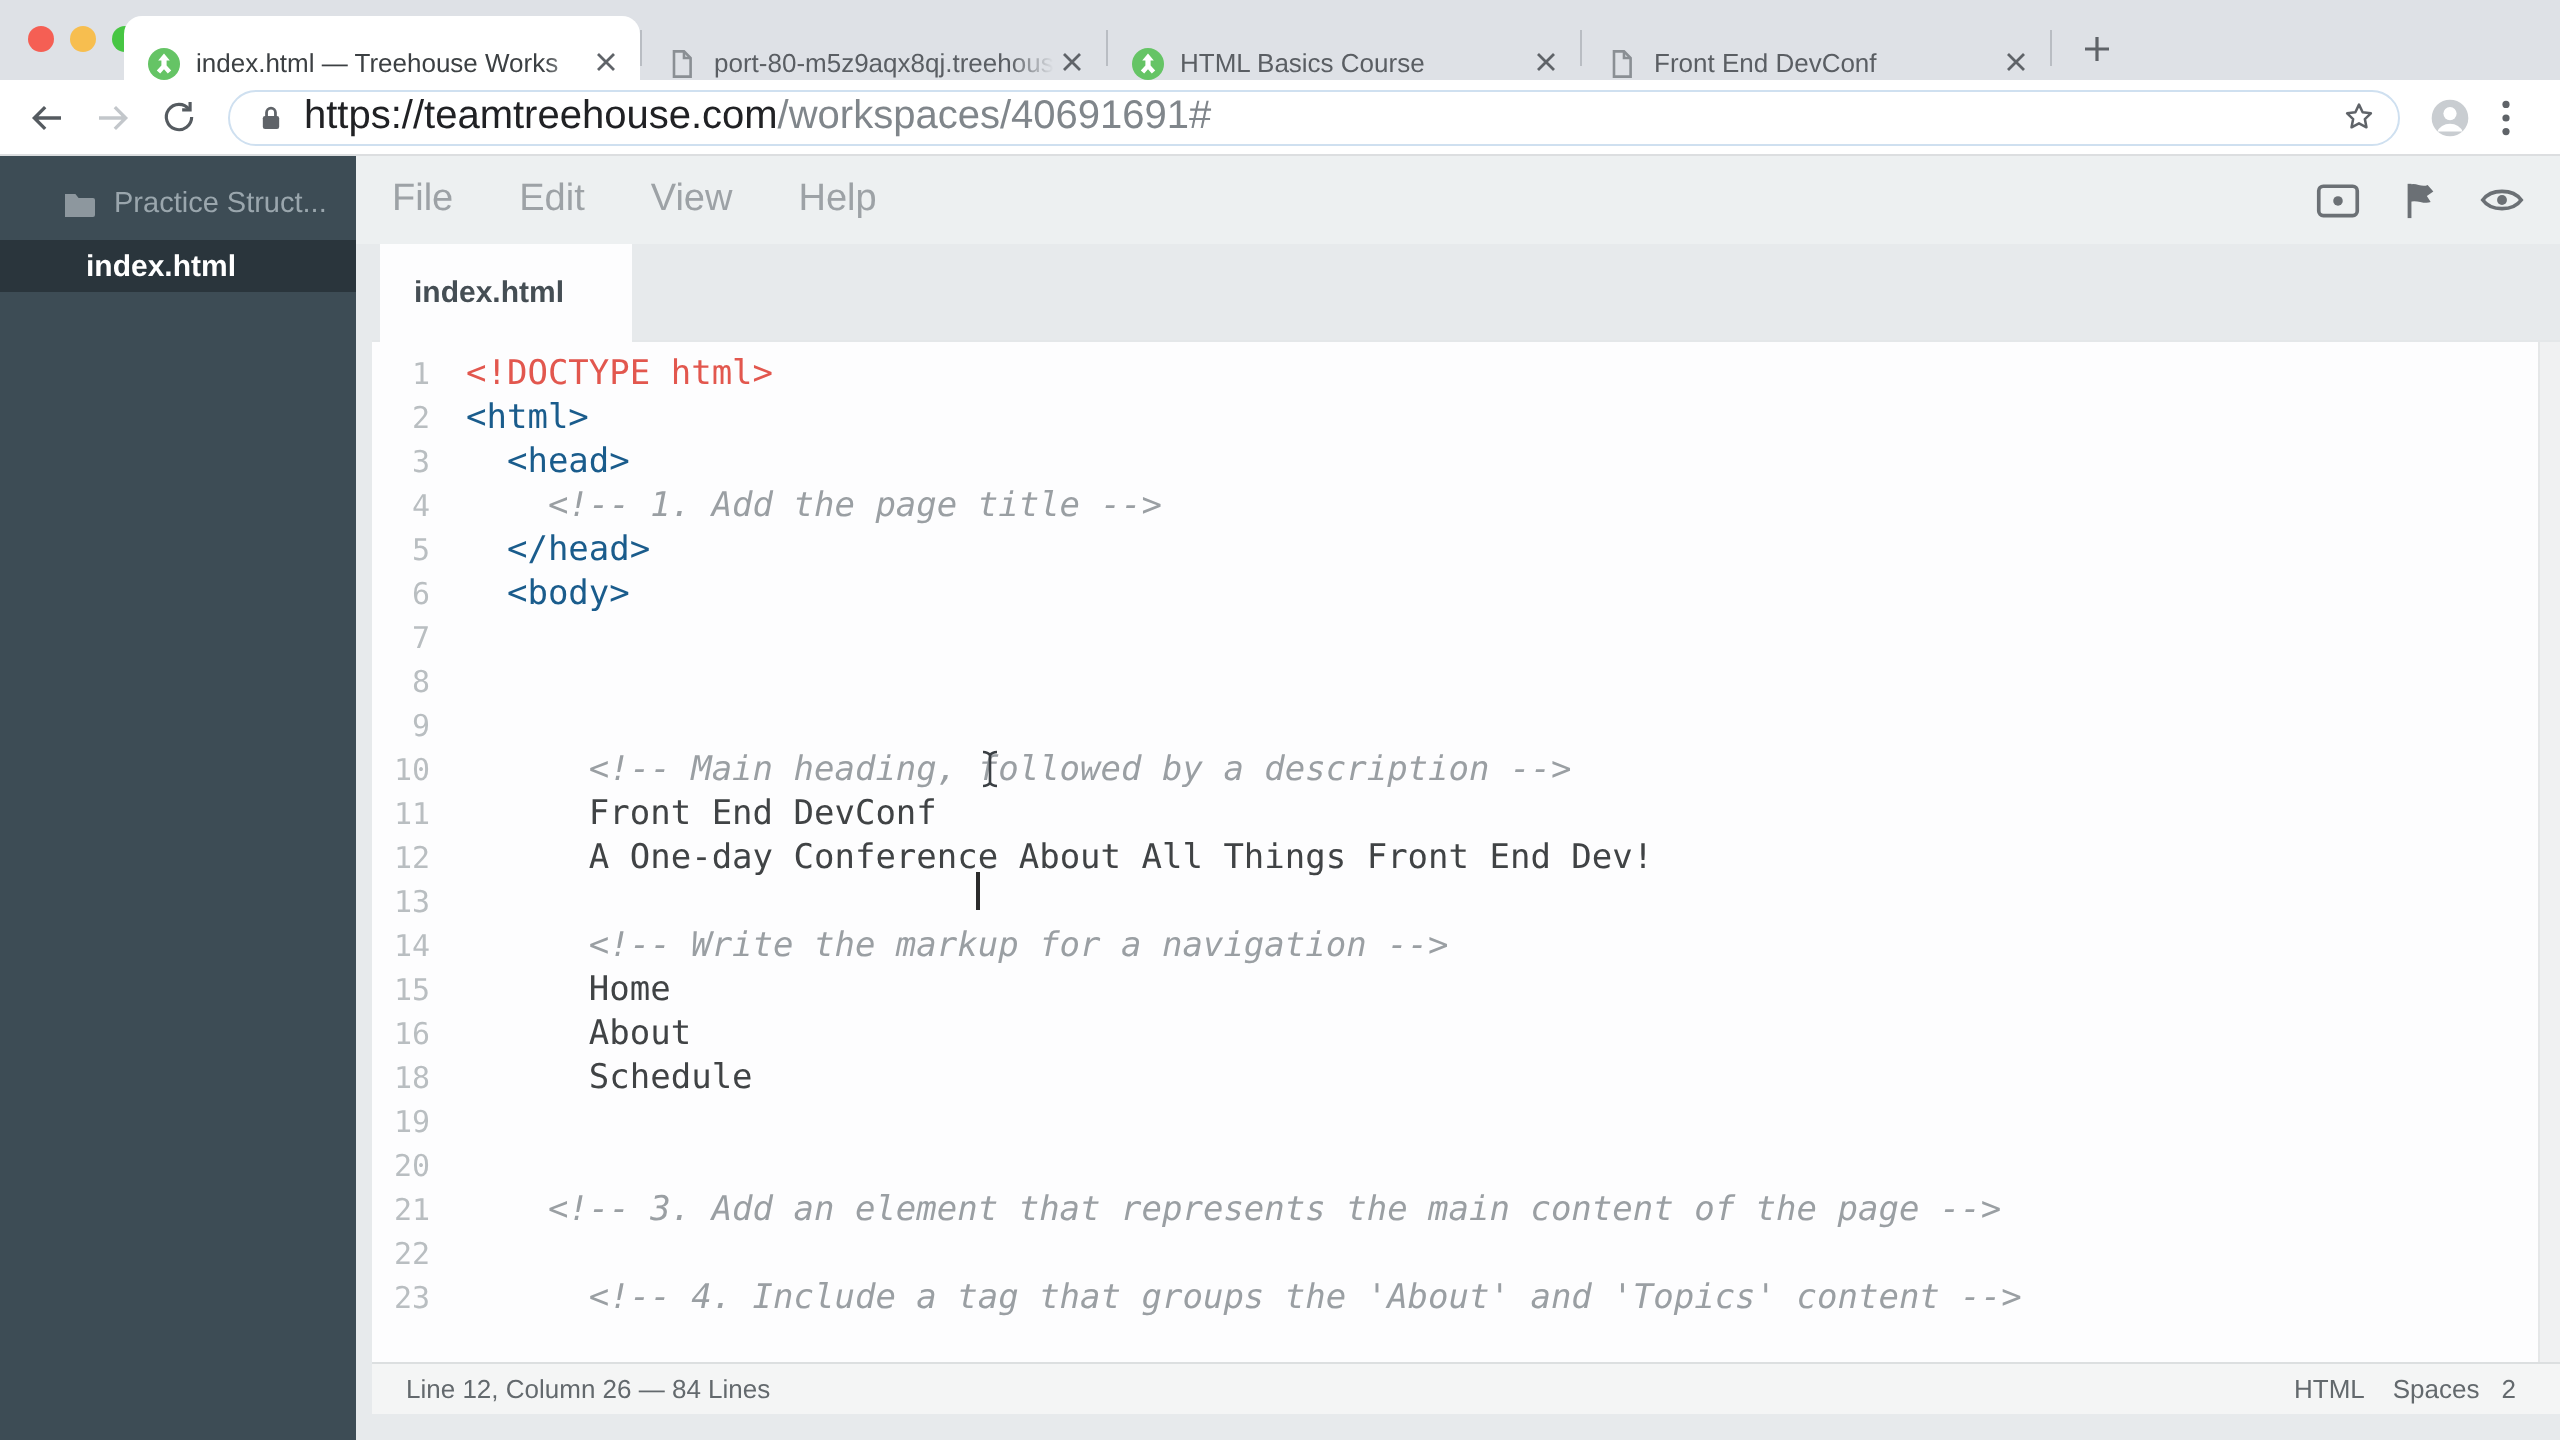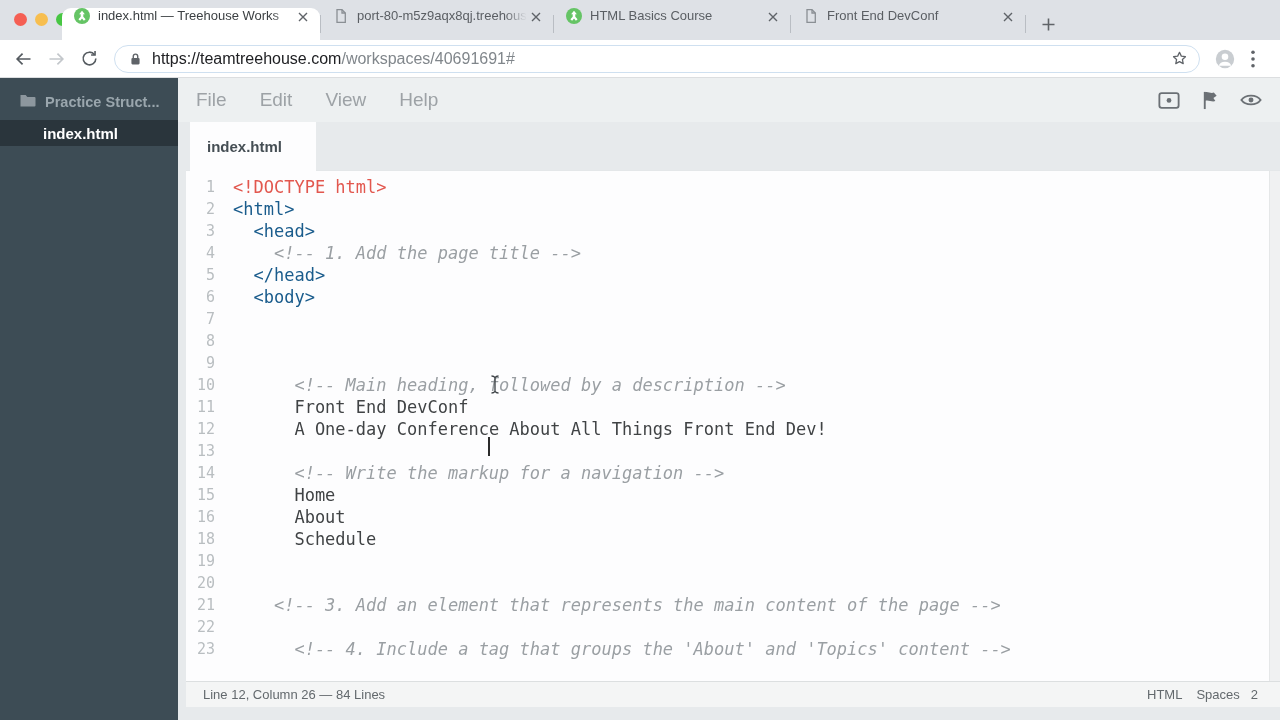--- a/index.html
+++ b/index.html
@@ -9,50 +9,50 @@
 
   
   .tabstrip{position:absolute;left:0;top:0;width:1280px;height:40px;background:var(--tabstrip_bg,#dee1e6);}
   .winctl{position:absolute;left:14px;top:13px;display:flex;gap:8px;}
   .winctl span{width:13px;height:13px;border-radius:50%;display:block;}
   .wc-close{background:var(--chrome_red,#f55f54);}
   .wc-min{background:var(--chrome_yellow,#f7be4f);}
   .wc-max{background:var(--chrome_green,#47c643);}
 
   .tabs{position:absolute;left:62px;top:8px;height:32px;display:flex;align-items:flex-end;}
-  .btab{height:32px;display:flex;align-items:flex-start;box-sizing:border-box;padding:0 8px 0 12px;
+  .btab{height:32px;display:flex;align-items:flex-end;box-sizing:border-box;padding:0 8px 0 12px;
         font-size:13px;color:#5a5e63;position:relative;}
   .btab.active{background:#fff;border-radius:9px 9px 0 0;color:#3c4043;width:258px;}
   .btab.i2{width:232px;} .btab.i3{width:236px;} .btab.i4{width:234px;}
   .tab-ico{width:16px;height:16px;flex:0 0 16px;margin-right:8px;}
   .tab-title{flex:1;white-space:nowrap;overflow:hidden;position:relative;height:16px;line-height:16px;}
   .tab-title.fadew:after{content:"";position:absolute;right:0;top:0;bottom:0;width:22px;
         background:linear-gradient(90deg,rgba(255,255,255,0),#fff);}
   .tab-title.fadeg:after{content:"";position:absolute;right:0;top:0;bottom:0;width:22px;
         background:linear-gradient(90deg,rgba(222,225,230,0),#dee1e6);}
   .tab-x{width:18px;height:18px;flex:0 0 18px;display:flex;align-items:center;justify-content:center;border-radius:50%;}
   .tabdiv{width:1px;height:18px;background:#9aa0a6;align-self:center;opacity:.55;}
   .newtab{width:28px;height:28px;margin-left:8px;display:flex;align-items:center;justify-content:center;align-self:center;}
 
   .toolbar{position:absolute;left:0;top:40px;width:1280px;height:38px;background:#fff;
            border-bottom:1px solid #dcdee0;box-sizing:border-box;display:flex;align-items:center;}
   .navbtn{width:26px;height:26px;display:flex;align-items:center;justify-content:center;}
   .nav-back{margin-left:10px;} .nav-fwd{margin-left:8px;} .nav-ref{margin-left:6px;}
   .omnibox{margin-left:12px;width:1086px;height:28px;border:1.5px solid var(--omnibox_border,#cfe0f0);
            border-radius:15px;display:flex;align-items:center;box-sizing:border-box;background:#fff;padding:0 10px 0 14px;}
-  .omni-url{font-size:16px;margin-left:10px;white-space:nowrap;flex:1;overflow:hidden;}
+  .omni-url{font-size:20px;margin-left:10px;white-space:nowrap;flex:1;overflow:hidden;}
   .url-host{color:#202124;} .url-path{color:#80868b;}
   .omni-star{margin-left:8px;}
   .avatar{width:22px;height:22px;margin-left:14px;}
   .menu3{width:18px;height:22px;margin-left:8px;display:flex;align-items:center;justify-content:center;}
 
   
   .sidebar{position:absolute;left:0;top:78px;width:178px;height:642px;background:var(--sidebar_bg,#3d4c55);}
-  .proj-row{display:flex;padding:16px 8px 10px 20px;color:#9aa6ad;
-            font-size:14.5px;font-weight:bold;white-space:nowrap;overflow:hidden;}
+  .proj-row{display:flex;align-items:center;padding:16px 8px 10px 32px;color:#9aa6ad;
+            font-size:14.5px;font-weight:normal;white-space:nowrap;overflow:hidden;}
   .proj-row .ficon{margin-right:9px;flex:0 0 16px;}
   .file-row{height:26px;background:var(--sidebar_selected,#2a353c);color:#fff;font-size:15px;font-weight:bold;
             display:flex;align-items:center;padding-left:43px;}
 
   .main{position:absolute;left:178px;top:78px;width:1102px;height:642px;background:#e7eaec;}
   .menubar{position:absolute;left:0;top:0;right:0;height:44px;background:#edf0f1;
            display:flex;align-items:center;padding-left:18px;box-sizing:border-box;}
   .menubar .mi{color:#9da2a6;font-size:19px;margin-right:33px;}
   .menu-icons{position:absolute;right:18px;top:0;height:44px;display:flex;align-items:center;gap:19px;}
   .menu-icons .micon{width:22px;height:22px;display:flex;align-items:center;justify-content:center;}

